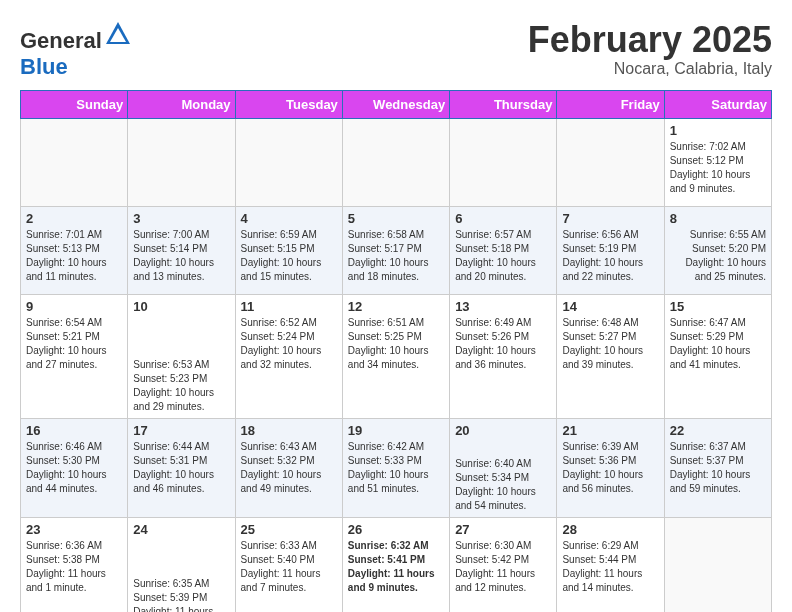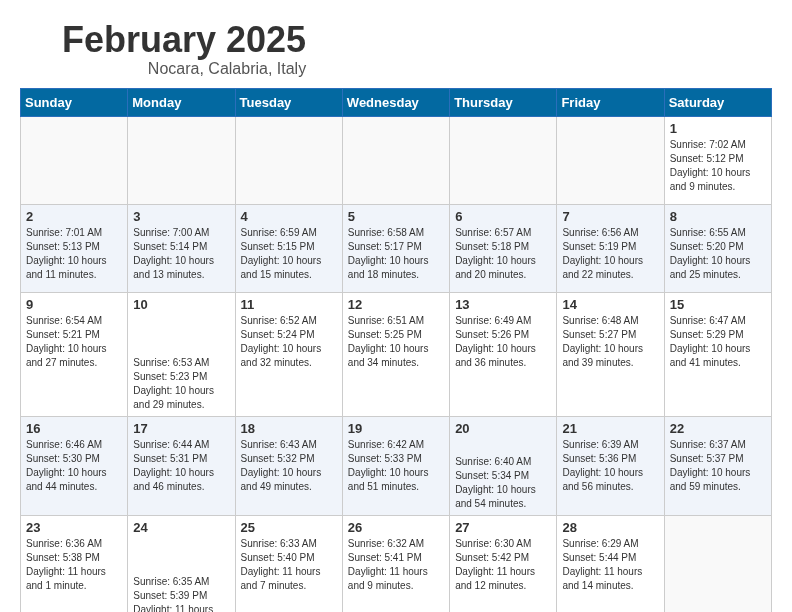--- a/index.html
+++ b/index.html
@@ -48,26 +48,26 @@
     .location-title {
       font-size: 16px;
       color: #555;
     }
     table {
       width: 100%;
       border-collapse: collapse;
       table-layout: fixed;
     }
     thead tr th {
-      background-color: #0369a1;
+      background-color: #d946ef;
       color: #fff;
       font-size: 13px;
       font-weight: bold;
       padding: 6px 4px;
-      text-align: left;
+      text-align: right;
       border: 1px solid #2a6ebb;
     }
     tbody tr td {
       border: 1px solid #ccc;
       vertical-align: top;
       padding: 4px 5px;
       height: 88px;
       font-size: 10.5px;
       color: #333;
       background: #fff;
@@ -87,20 +87,29 @@
       background: #f9f9f9;
     }
     .alt-row td {
       background: #f0f4fa;
     }
   </style>
 </head>
 <body>
 
 <div class="header">
+  <div class="logo">
+    <div>
+      <span class="logo-text-general">General</span><svg class="logo-icon" viewBox="0 0 28 28" xmlns="http://www.w3.org/2000/svg">
+        <polygon points="14,2 26,24 2,24" fill="#1a6bbf"></polygon>
+        <polygon points="14,8 22,22 6,22" fill="#fff"></polygon>
+      </svg><br>
+      <span class="logo-text-blue">Blue</span>
+    </div>
+  </div>
   <div class="title-block">
     <div class="month-title">February 2025</div>
     <div class="location-title">Nocara, Calabria, Italy</div>
   </div>
 </div>
 
 <table>
   <thead>
     <tr>
     <th>Sunday</th>
@@ -166,21 +175,21 @@
         </td>
         <td>
           <span class="day-number">7</span>
           <div class="day-info" style="white-space: pre-line;">Sunrise: 6:56 AM
 Sunset: 5:19 PM
 Daylight: 10 hours
 and 22 minutes.</div>
         </td>
         <td>
           <span class="day-number">8</span>
-          <div class="day-info" style="white-space: pre-line;">Sunrise: 6:55 AM
+          <div class="day-info" style="white-space: pre-line; text-align: right;">Sunrise: 6:55 AM
 Sunset: 5:20 PM
 Daylight: 10 hours
 and 25 minutes.</div>
         </td>
       </tr>
       <tr>
         <td>
           <span class="day-number">9</span>
           <div class="day-info" style="white-space: pre-line;">Sunrise: 6:54 AM
 Sunset: 5:21 PM
@@ -298,21 +307,21 @@
         </td>
         <td>
           <span class="day-number">25</span>
           <div class="day-info" style="white-space: pre-line;">Sunrise: 6:33 AM
 Sunset: 5:40 PM
 Daylight: 11 hours
 and 7 minutes.</div>
         </td>
         <td>
           <span class="day-number">26</span>
-          <div class="day-info" style="white-space: pre-line;">Sunrise: 6:32 AM
+          <div class="day-info" style="white-space: pre-line; font-weight: bold;">Sunrise: 6:32 AM
 Sunset: 5:41 PM
 Daylight: 11 hours
 and 9 minutes.</div>
         </td>
         <td>
           <span class="day-number">27</span>
           <div class="day-info" style="white-space: pre-line;">Sunrise: 6:30 AM
 Sunset: 5:42 PM
 Daylight: 11 hours
 and 12 minutes.</div>

